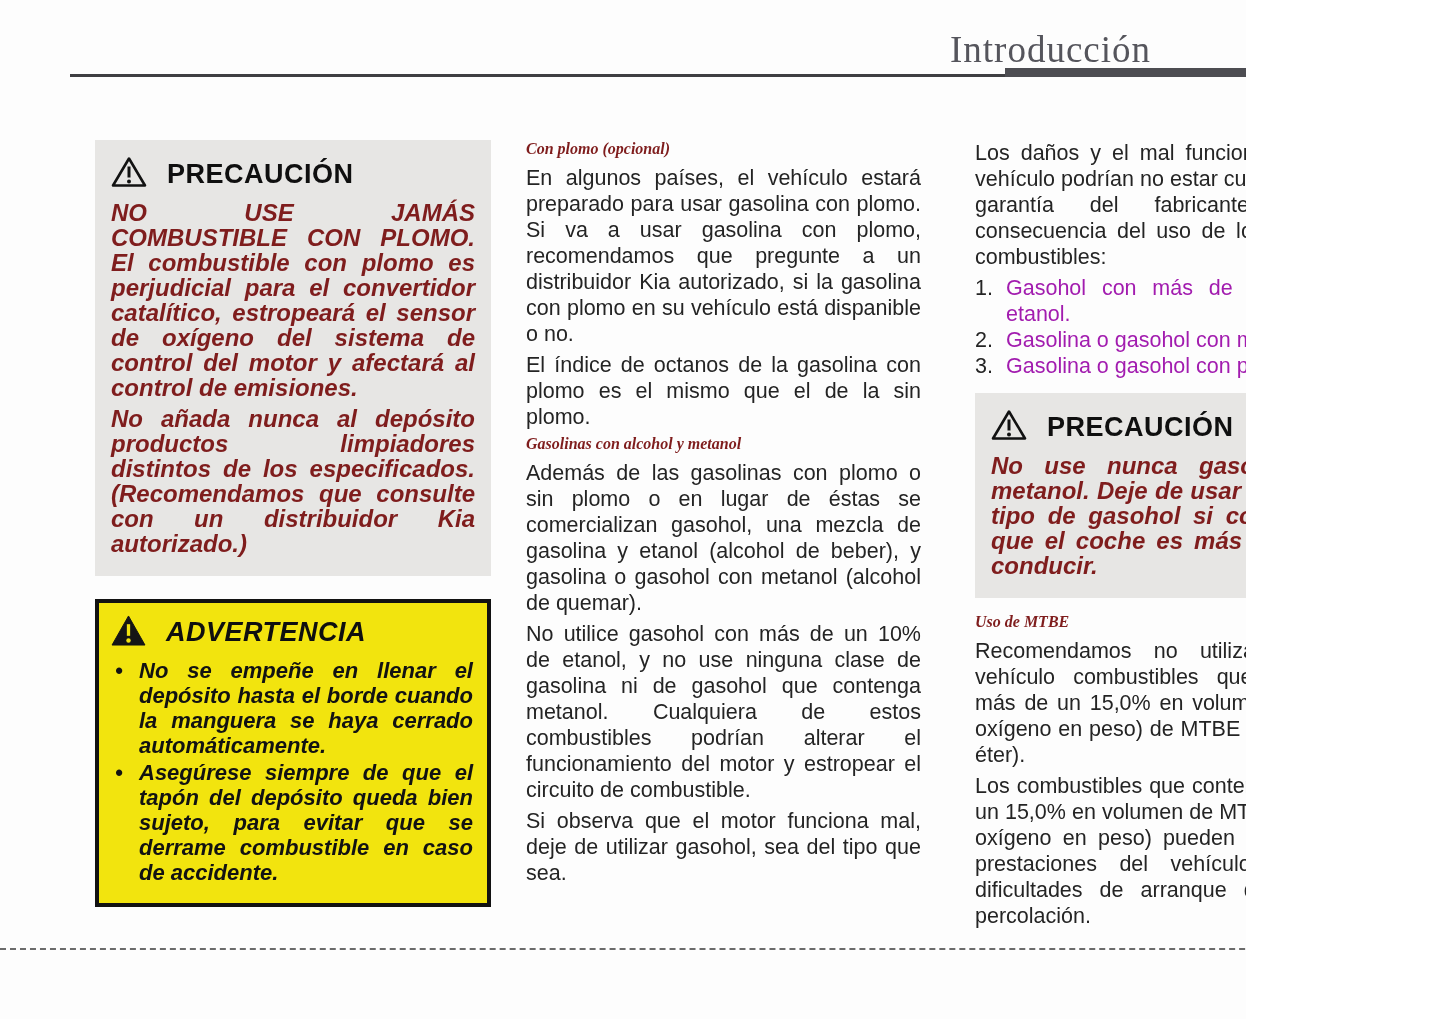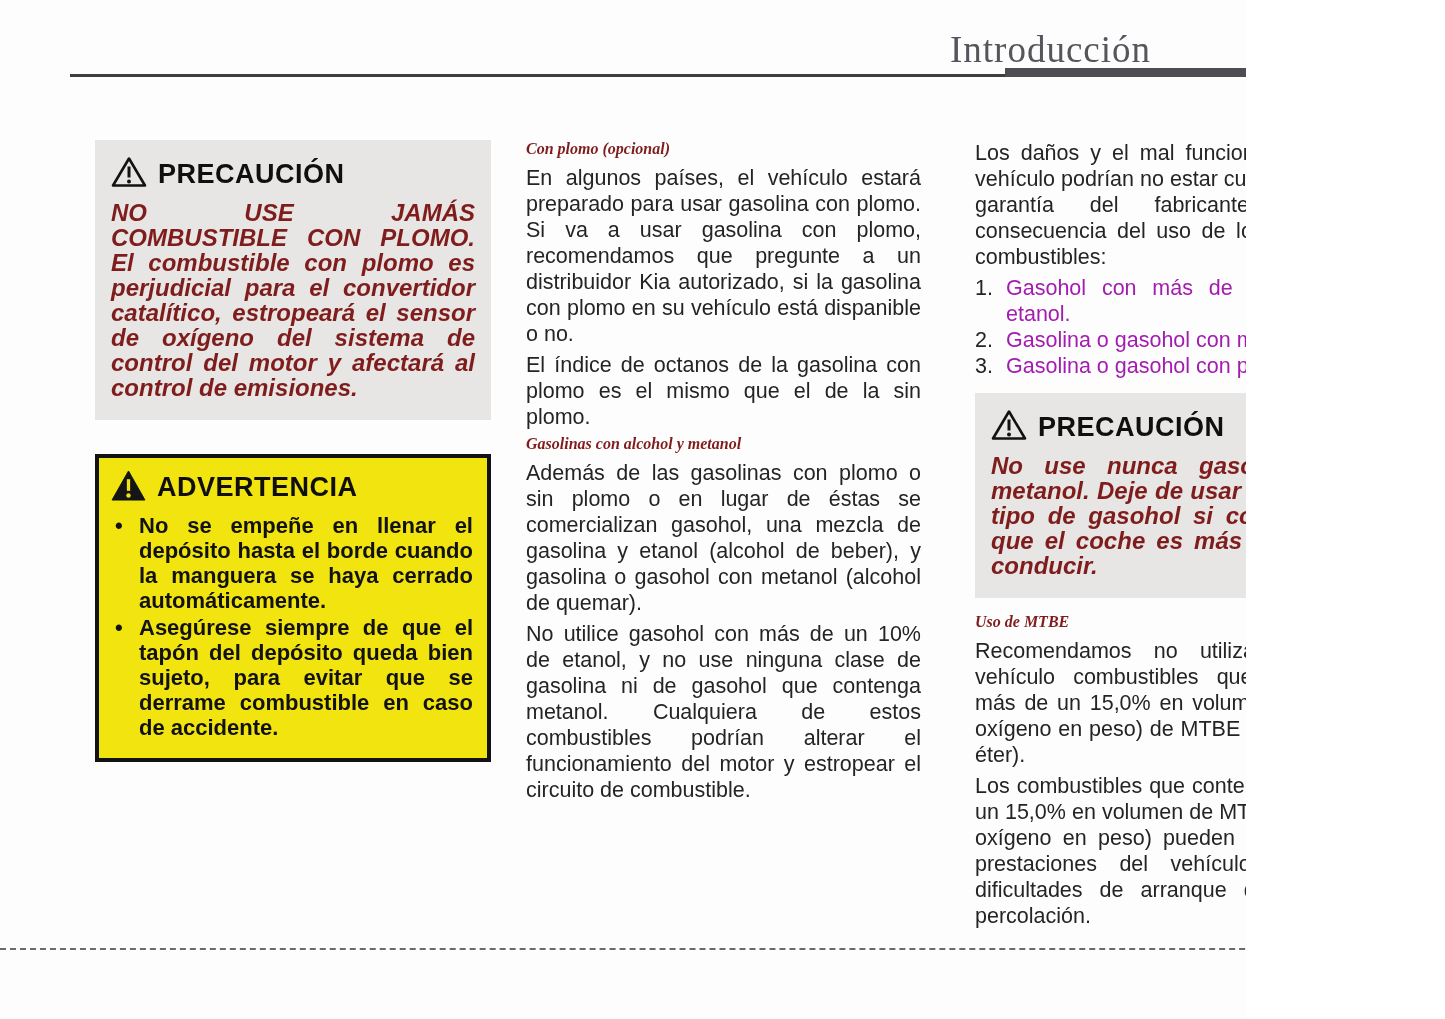--- a/index.html
+++ b/index.html
@@ -66,21 +66,21 @@
   .section-gap { }
 
   
   .caution-box {
     background: #e7e6e4;
     padding: 16px 16px 20px 16px;
   }
   .box-title-row {
     display: flex;
     align-items: center;
-    gap: 11px;
+    gap: 20px;
     margin-bottom: 8px;
   }
   .box-title {
     font-size: 27px;
     font-weight: bold;
     color: #0f0f0f;
     letter-spacing: 0.5px;
   }
   .box-p {
     font-size: 24px;
@@ -91,21 +91,22 @@
     color: #7f1d1d;
     margin: 0 0 6px 0;
   }
   .box-p:last-child { margin-bottom: 0; }
 
   
   .warning-box {
     background: #f2e40e;
     border: 4px solid #121212;
     padding: 12px 14px 16px 12px;
-    margin-top: 34px;
+    margin-top: 23px;
+    font-style: italic;
   }
   .warn-bullet {
     display: flex;
     margin: 0 0 2px 0;
   }
   .warn-marker {
     flex: none;
     width: 28px;
     font-size: 22px;
     font-weight: bold;
@@ -193,20 +194,21 @@
         <span class="tri-icon">
           <svg width="36" height="32" viewBox="0 0 36 32">
             <path d="M18 2.5 L34 29.5 L2 29.5 Z" fill="none" stroke="#121212" stroke-width="2.6" stroke-linejoin="round"></path>
             <rect x="16.5" y="10.5" width="3" height="11" fill="#121212"></rect>
             <circle cx="18" cy="25.6" r="2" fill="#121212"></circle>
           </svg>
         </span>
         <span class="box-title">PRECAUCIÓN</span>
       </div>
       <p class="box-p">NO USE JAMÁS COMBUSTIBLE CON PLOMO. El combustible con plomo es perjudicial para el convertidor catalítico, estropeará el sensor de oxígeno del sistema de control del motor y afectará al control de emisiones.</p>
+      <p class="box-p">No añada nunca al depósito productos limpiadores distintos de los especificados. (Recomendamos que consulte con un distribuidor Kia autorizado.)</p>
     </div>
 
     <div class="warning-box">
       <div class="box-title-row">
         <span class="tri-icon">
           <svg width="35" height="31" viewBox="0 0 36 32">
             <path d="M18 1 L35 31 L1 31 Z" fill="#151515" stroke="#151515" stroke-linejoin="round"></path>
             <rect x="16.3" y="9.5" width="3.4" height="12" fill="#f2e40e"></rect>
             <circle cx="18" cy="26.3" r="2.3" fill="#f2e40e"></circle>
           </svg>
@@ -227,20 +229,21 @@
 
   <div class="col col-2">
 
     <h3 class="section-heading">Con plomo (opcional)</h3>
     <p class="body-p">En algunos países, el vehículo estará preparado para usar gasolina con plomo. Si va a usar gasolina con plomo, recomendamos que pregunte a un distribuidor Kia autorizado, si la gasolina con plomo en su vehículo está dispanible o no.</p>
     <p class="body-p">El índice de octanos de la gasolina con plomo es el mismo que el de la sin plomo.</p>
 
     <h3 class="section-heading section-gap">Gasolinas con alcohol y metanol</h3>
     <p class="body-p">Además de las gasolinas con plomo o sin plomo o en lugar de éstas se comercializan gasohol, una mezcla de gasolina y etanol (alcohol de beber), y gasolina o gasohol con metanol (alcohol de quemar).</p>
     <p class="body-p">No utilice gasohol con más de un 10% de etanol, y no use ninguna clase de gasolina ni de gasohol que contenga metanol. Cualquiera de estos combustibles podrían alterar el funcionamiento del motor y estropear el circuito de combustible.</p>
+    <p class="body-p">Si observa que el motor funciona mal, deje de utilizar gasohol, sea del tipo que sea.</p>
 
   </div>
 
   <div class="col col-3">
 
     <p class="body-p">Los daños y el mal funcionamiento del vehículo podrían no estar cubiertos por la garantía del fabricante si son consecuencia del uso de los siguientes combustibles:</p>
 
     <div class="num-item">
       <span class="num-marker">1.</span>
       <span class="num-text">Gasohol con más de un 10% de etanol.</span>

